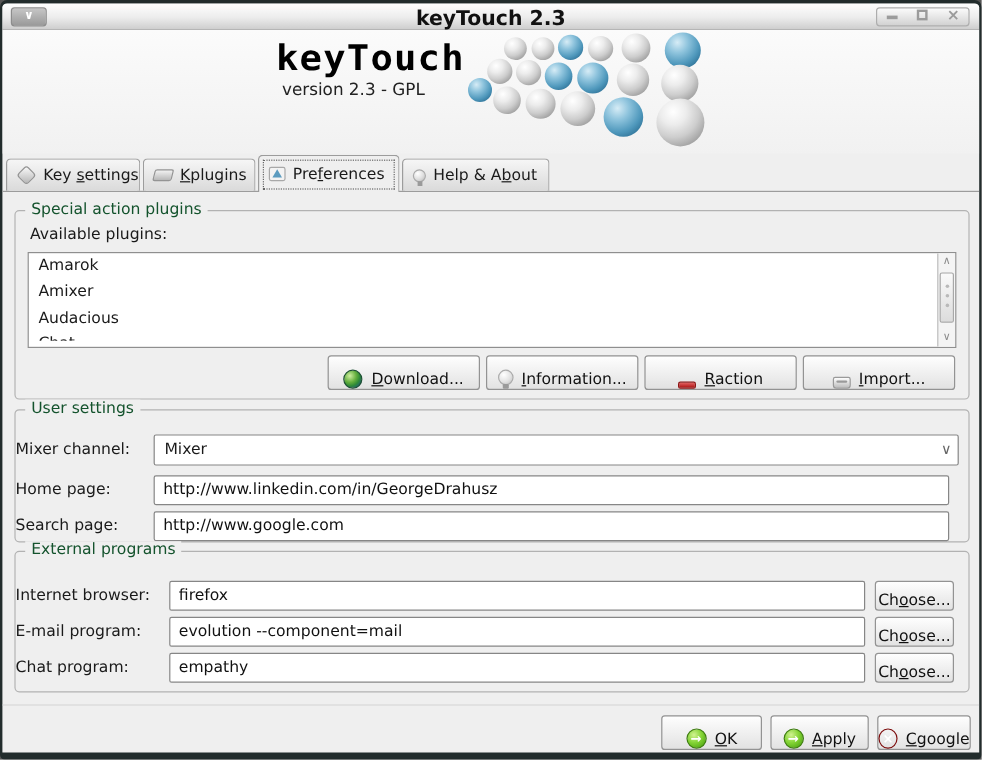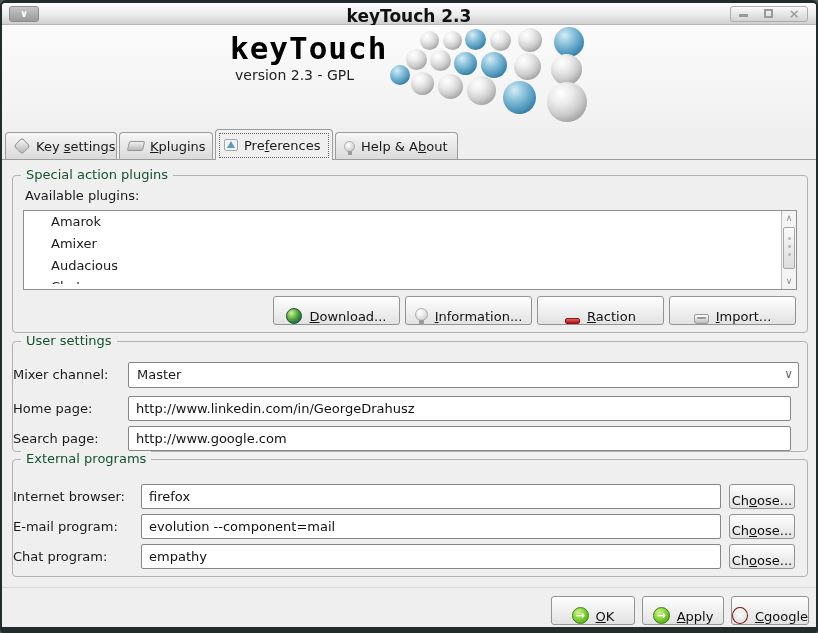--- a/index.html
+++ b/index.html
@@ -49,21 +49,21 @@
     background:radial-gradient(circle at 35% 30%, #ffffff, #dedede 55%, #b5b5b5); border:1px solid #ababab; }
   .icon-bulb::after { content:""; position:absolute; left:3px; bottom:-4px; width:4px; height:4px; background:#9a9a9a; }
 
   
   .frame { position:absolute; left:10px; width:796px; border:1px solid #b2b2b2; border-radius:4px; }
   .frame-label { position:absolute; top:-9px; left:8px; background:#efefef; padding:0 5px; font-size:13px; color:#14532d; }
 
   
   .plugins-caption { position:absolute; left:12px; top:12px; }
   .listbox { position:absolute; left:10px; top:34px; right:10px; height:80px; background:#fff; border:1px solid #8f8f8f; overflow:hidden; }
-  .list-item { height:22px; line-height:22px; padding-left:27px; cursor:default; }
+  .list-item { height:22px; line-height:22px; padding-left:8px; cursor:default; }
   .list-item.partial { height:7px; overflow:hidden; line-height:20px; }
   .scrollbar { position:absolute; top:0; right:0; bottom:0; width:15px; background:#f4f4f4; border-left:1px solid #bdbdbd; }
   .sb-btn { position:absolute; left:1px; right:1px; height:13px; color:#8a8a8a; font-size:9px; text-align:center; line-height:12px; cursor:pointer; }
   .sb-btn.up { top:1px; } .sb-btn.down { bottom:1px; }
   .sb-thumb { position:absolute; left:1px; right:1px; top:16px; height:42px; border:1px solid #a8a8a8; border-radius:2px;
     background:linear-gradient(#fafafa,#dcdcdc); cursor:pointer; }
   .sb-thumb .grip { position:absolute; left:4px; top:9px; width:4px; }
   .sb-thumb .grip i { display:block; width:3px; height:3px; border-radius:50%; background:#b9b9b9; margin-bottom:5px; }
 
   .btn { display:flex; align-items:flex-end; justify-content:center; gap:7px; border:1px solid #939393; border-radius:3px;
@@ -194,21 +194,21 @@
     <button class="btn plugin-btn" style="left:656px">
       <span class="icon-tray"></span>
       <span><span></span><u>I</u><span>mport...</span></span>
     </button>
   </div>
 
   <div class="frame" style="top:338px;height:111px">
     <span class="frame-label">User settings</span>
     <div class="row-label" style="top:20px">Mixer channel:</div>
     <div class="combo" style="left:115px;right:8px;top:20px">
-      <span class="combo-value">Master</span>
+      <span class="combo-value">Mixer</span>
       <span class="combo-arrow">∨</span>
     </div>
     <div class="row-label" style="top:54px">Home page:</div>
     <input class="entry" style="left: 115px; right: 16px; top: 54px;" value="http://www.linkedin.com/in/GeorgeDrahusz">
     <div class="row-label" style="top:84px">Search page:</div>
     <input class="entry" style="left: 115px; right: 16px; top: 84px;" value="http://www.google.com">
   </div>
 
   <div class="frame" style="top:456px;height:118px">
     <span class="frame-label">External programs</span>

